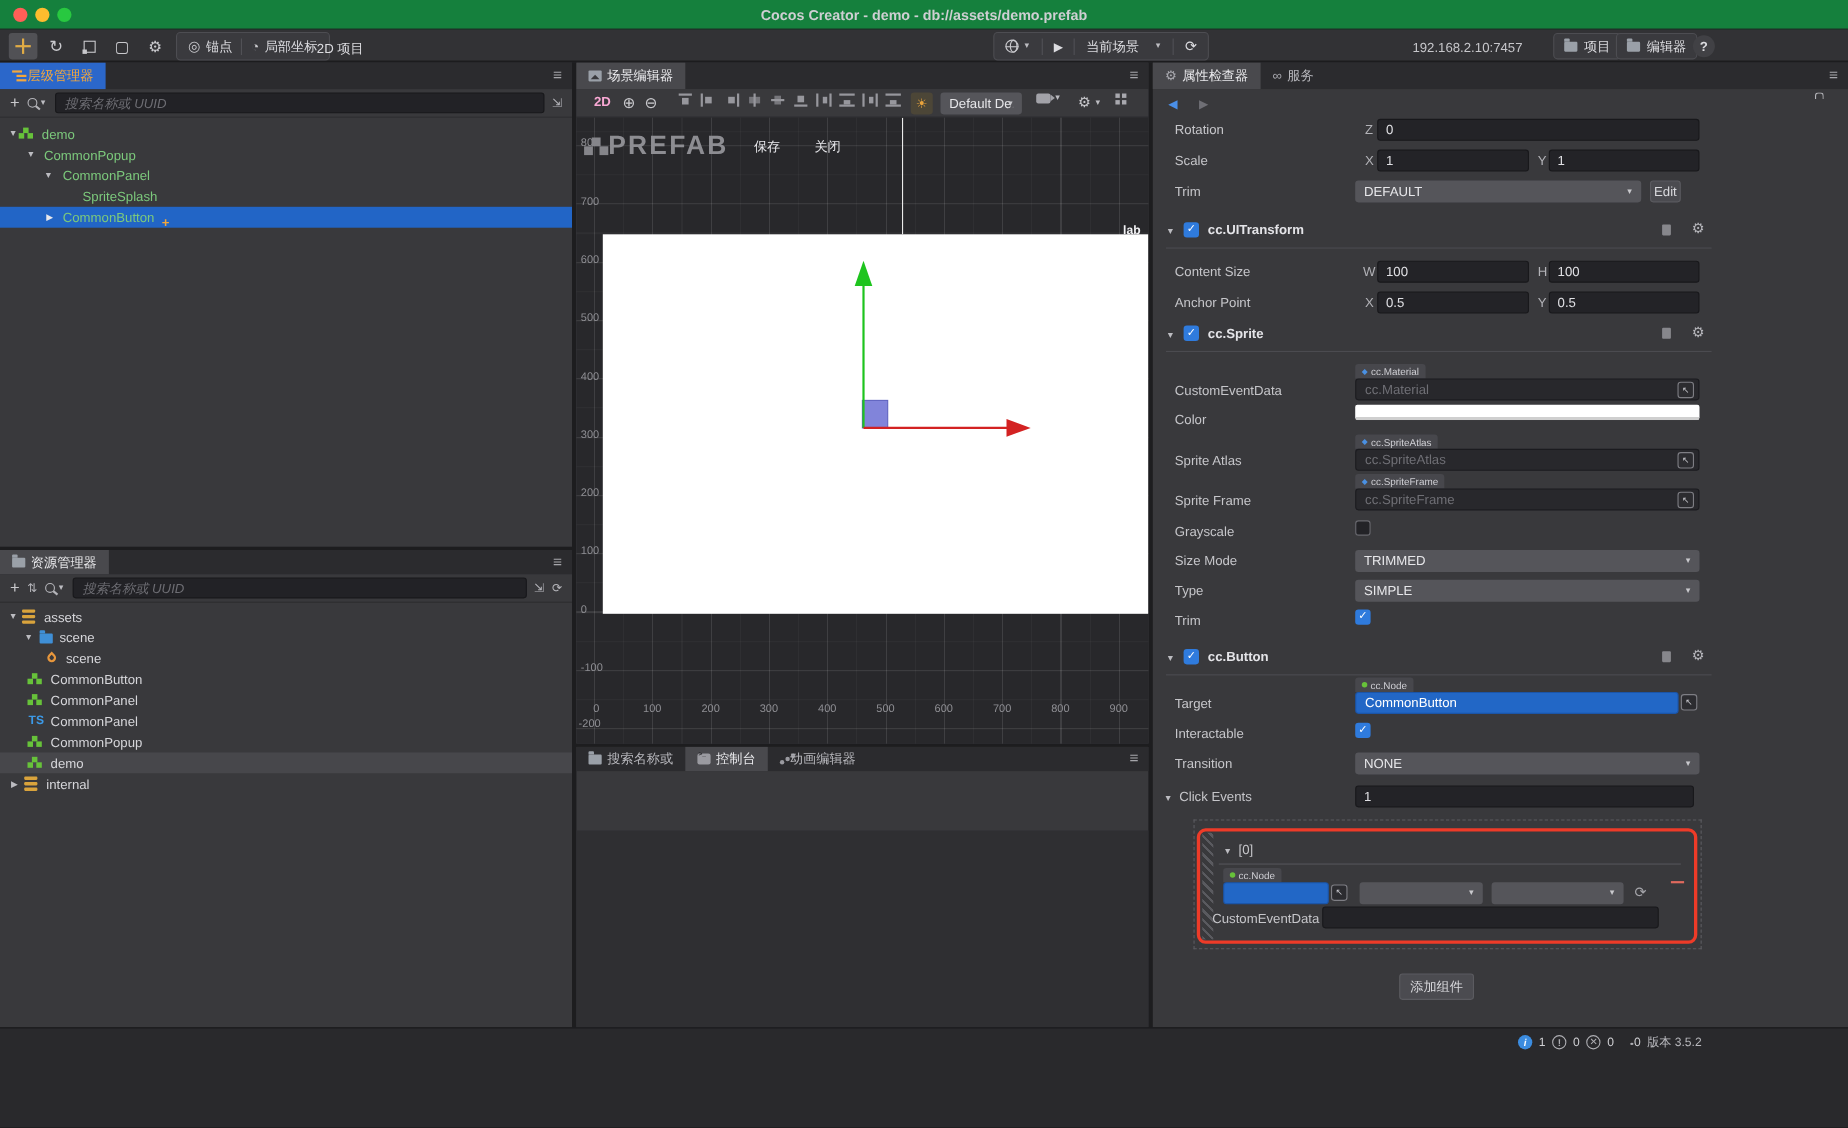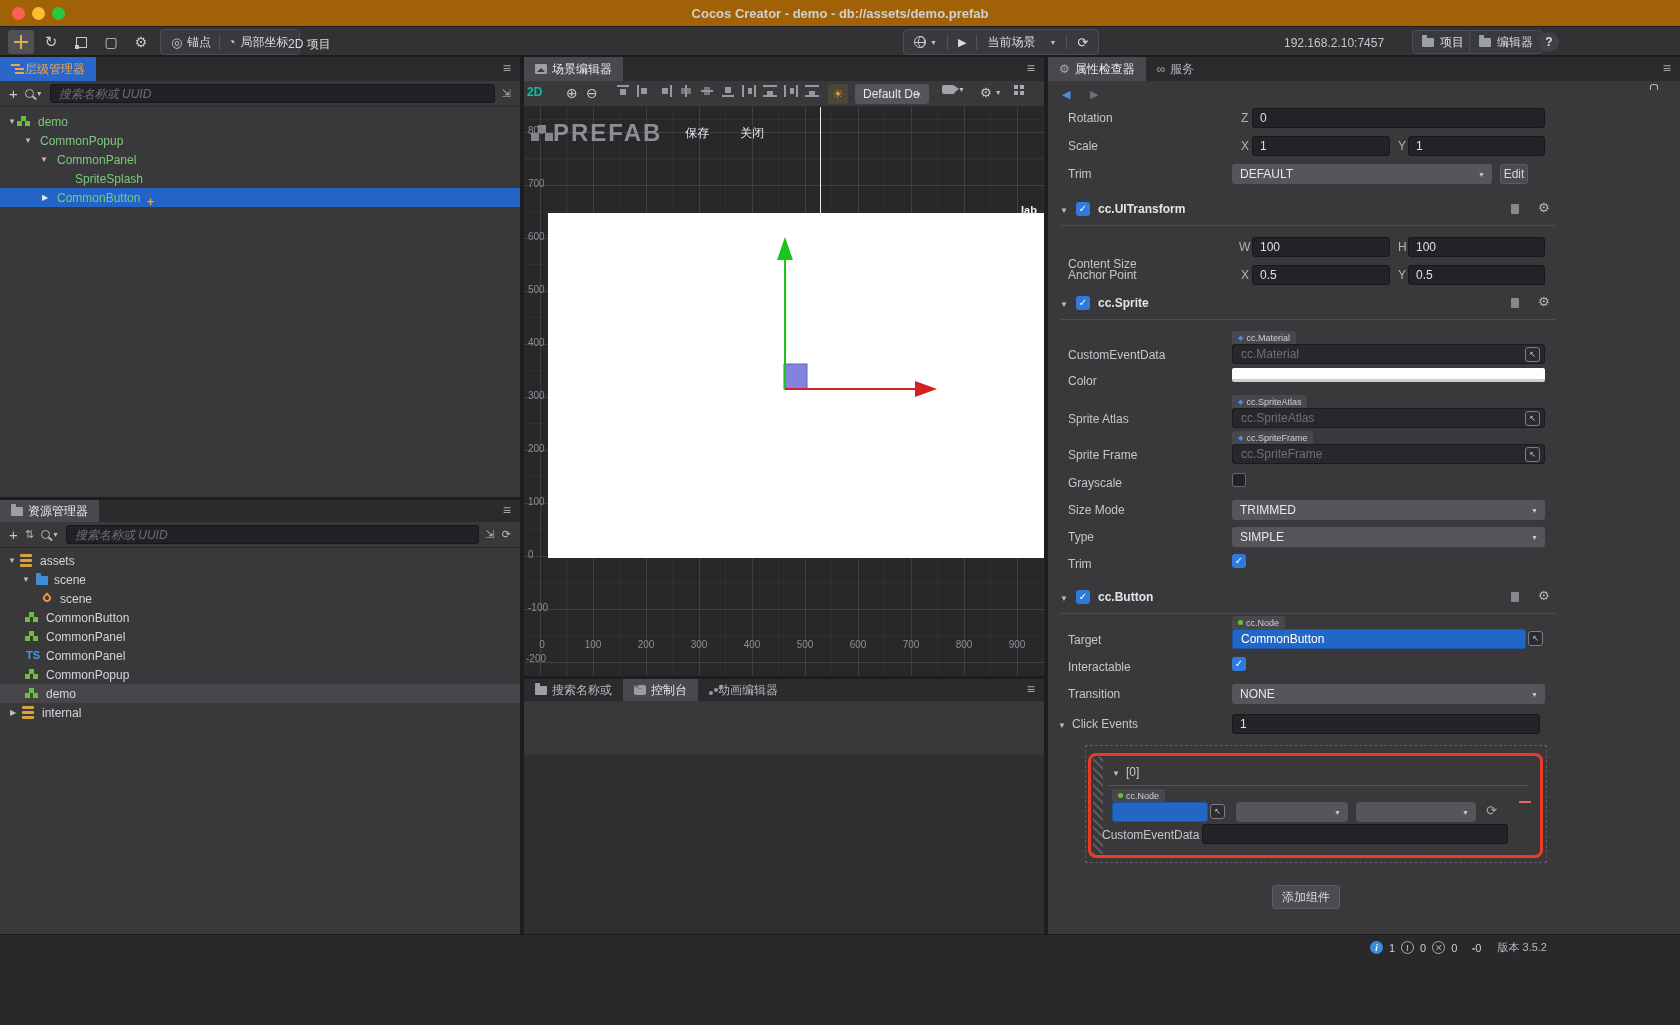--- a/index.html
+++ b/index.html
@@ -1,20 +1,20 @@
 <!DOCTYPE html>
 <html><head>
 <meta charset="utf-8">
 <style>
   *{margin:0;padding:0;box-sizing:border-box}
   html,body{width:1680px;height:1025px;overflow:hidden}
   body{background:#1d1d1f;font-family:"Liberation Sans","DejaVu Sans",sans-serif;color:#d6d6da;
        font-size:12px;position:relative}
   
-  .titlebar{position:absolute;left:0;top:0;width:1680px;height:27px;background:#a16207;border-bottom:1px solid #1f1f22}
+  .titlebar{position:absolute;left:0;top:0;width:1680px;height:27px;background:#15803d;border-bottom:1px solid #1f1f22}
   .tlight{position:absolute;top:7px;width:13px;height:13px;border-radius:50%}
   .wtitle{position:absolute;left:0;right:0;top:0;height:27px;line-height:27px;text-align:center;
           font-weight:bold;font-size:13px;color:#cfcfd3}
   
   .toolbar{position:absolute;left:0;top:27px;width:1680px;height:30px;background:#323235;border-bottom:2px solid #1c1c1e}
   .tool{position:absolute;top:3px;height:24px;display:flex;align-items:center;justify-content:center;color:#c9c9cd}
   .tool-sel{background:#515155;border-radius:3px}
   .grp{position:absolute;top:2px;height:26px;background:#3a3a3e;border:1px solid #4d4d52;border-radius:4px;
        display:flex;align-items:center;gap:8px;padding:0 10px;color:#dcdce0}
   .vdiv{width:1px;height:15px;background:#515156}
@@ -317,21 +317,21 @@
 
 <div class="panel" style="left:524px;top:57px;width:520px;height:619px">
   <div class="ptabs">
     <div class="ptab on">
         <span class="ic-img"></span>
         <span>场景编辑器</span>
       </div>
     <span class="hamb">≡</span>
   </div>
   <div class="scene-toolbar">
-    <span class="stool" style="left:3px;font-weight:bold;color:#14b8a6">2D</span>
+    <span class="stool" style="left:16px;font-weight:bold;color:#f9a8d4">2D</span>
     <span class="stool" style="left:42px;font-size:14px">⊕</span>
     <span class="stool" style="left:62px;font-size:14px">⊖</span>
     <span class="stool" style="left:92px">
         <span class="ali al-t"></span>
       </span>
     <span class="stool" style="left:113px">
         <span class="ali al-l"></span>
       </span>
     <span class="stool" style="left:134px">
         <span class="ali al-r"></span>
@@ -471,21 +471,21 @@
       </div>
     <div class="btn-gray" style="left:452px;top:83px;width:28px;height:20px">Edit</div>
 
     <span class="comp-arrow" style="left:12px;top:125px">▼</span>
     <span class="chk on" style="left:28px;top:121px">✓</span>
     <span class="comp-title" style="left:50px;top:121px">cc.UITransform</span>
     <span style="position:absolute;left:466px;top:121px"><span class="ic-copy"></span></span>
     <span style="position:absolute;left:490px;top:119px;color:#b6b6bb;font-size:13px">⚙</span>
     <div class="hdiv" style="top:144px"></div>
 
-    <span class="ilabel" style="top:176px">Content Size</span>
+    <span class="ilabel" style="top:159px">Content Size</span>
     <span class="axis" style="left:191px;top:159px">W</span>
     <input class="nfld" style="left: 204px; top: 156px; width: 138px;" value="100">
     <span class="axis" style="left:350px;top:159px">H</span>
     <input class="nfld" style="left: 360px; top: 156px; width: 137px;" value="100">
 
     <span class="ilabel" style="top:187px">Anchor Point</span>
     <span class="axis" style="left:193px;top:187px">X</span>
     <input class="nfld" style="left: 204px; top: 184px; width: 138px;" value="0.5">
     <span class="axis" style="left:350px;top:187px">Y</span>
     <input class="nfld" style="left: 360px; top: 184px; width: 137px;" value="0.5">
@@ -610,15 +610,15 @@
 <div class="statusbar">
   <div class="status-items">
     <span class="circ" style="background:#3b8ce0;color:#fff;font-style:italic;font-weight:bold">i</span>
     <span>1</span>
     <span class="circ" style="border:1.5px solid #aeaeb3;color:#aeaeb3;font-weight:bold">!</span>
     <span>0</span>
     <span class="circ" style="border:1.5px solid #aeaeb3;color:#aeaeb3">✕</span>
     <span>0</span>
     <span style="margin-left:6px"><span class="ic-bell"></span></span>
     <span>0</span>
-    <span style="margin-left:10px;color:#b8b8bd">版本 3.5.2</span>
+    <span style="color:#b8b8bd">版本 3.5.2</span>
   </div>
 </div>
 
 </body></html>

